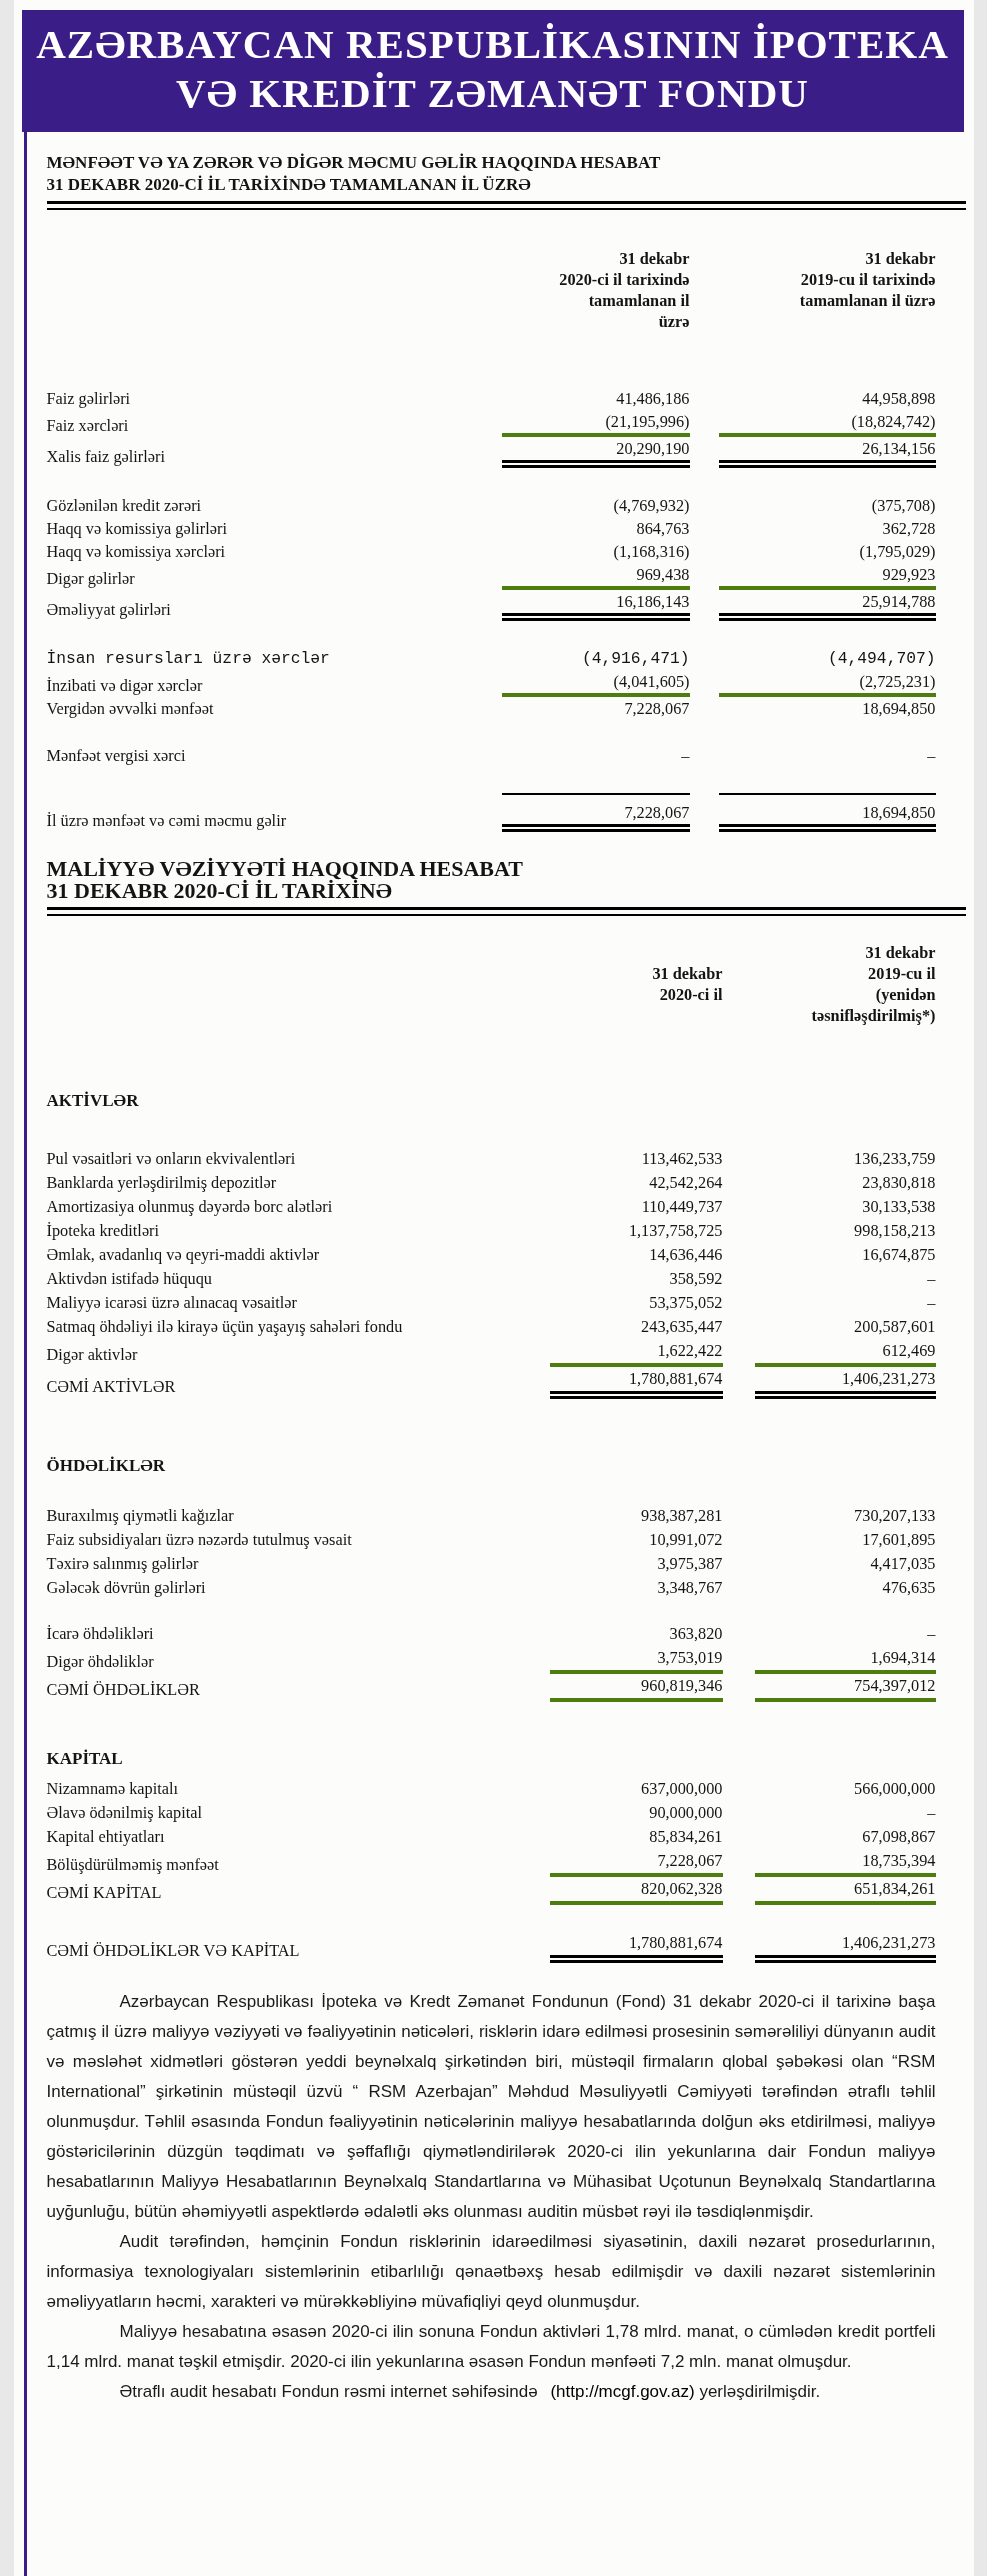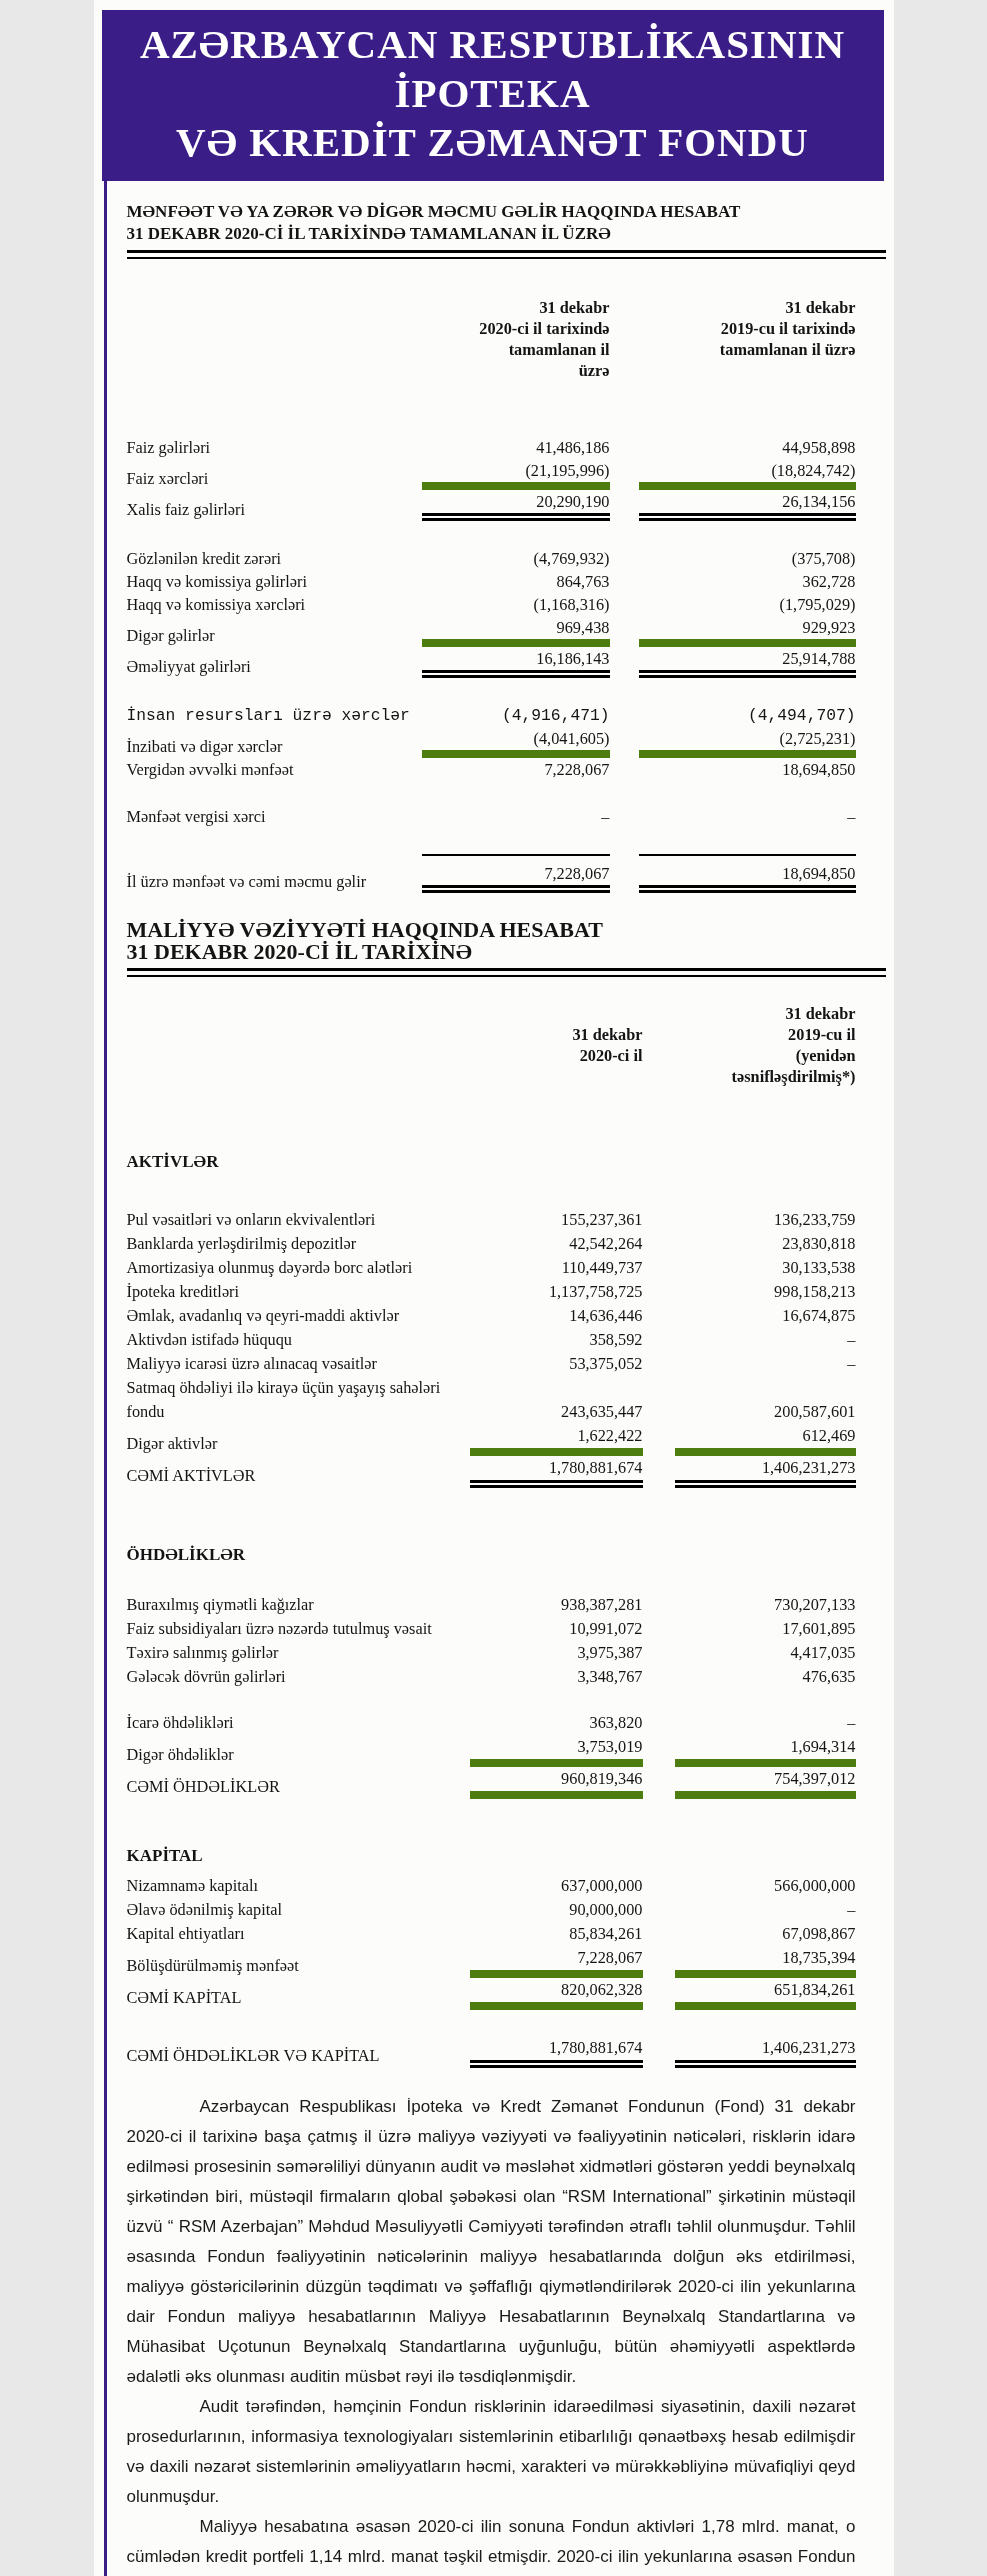--- a/index.html
+++ b/index.html
@@ -1,16 +1,16 @@
 <!DOCTYPE html>
 <html><head>
 <meta charset="utf-8">
 <style>
   html,body{margin:0;padding:0;background:#e8e8e8;}
-  .page{position:relative;width:800px;height:2576px;margin:0 auto;background:#fcfcfb;
+  .page{position:relative;width:960px;height:2576px;margin:0 auto;background:#fcfcfb;
         font-family:"Liberation Serif",serif;color:#141414;overflow:hidden;}
   .banner{margin:10px 10px 0 8px;background:#3b1d87;color:#fff;text-align:center;
           font-weight:bold;font-size:41px;line-height:49px;letter-spacing:1px;
           padding:10px 0 14px;}
   .left-rule{position:absolute;left:10px;top:130px;bottom:0;width:3px;background:#3b1d87;}
   .content{padding:0 38px 0 33px;}
   .stitle{margin-top:20px;font-weight:bold;font-size:17px;line-height:22px;}
   .stitle2{margin-top:26px;font-weight:bold;font-size:22px;line-height:22px;}
   .hrule{margin-top:5px;margin-right:-30px;height:4px;border-top:3px solid #000;border-bottom:2px solid #000;}
   .trow{display:flex;align-items:flex-end;}
@@ -28,21 +28,21 @@
   .t2 .thead{margin-top:26px;}
   .t2 .c1.colhead{padding-top:21px;}
   .sechead{font-weight:bold;font-size:17px;line-height:24px;}
   .sec-aktivler{margin-top:63px;}
   .rows-aktivler{margin-top:34px;}
   .sec-ohdelikler{margin-top:55px;}
   .rows-ohdelikler{margin-top:26px;}
   .sec-kapital{margin-top:45px;}
   .rows-kapital{margin-top:6px;}
   .bold{font-weight:normal;}
-  .u-single{border-bottom:8px solid #4d7c0f;}
+  .u-single{border-bottom:4px solid #4d7c0f;}
   .u-double{border-bottom:8px double #000;}
   .u-top{border-top:2px solid #000;margin-top:6px;padding-top:6px;}
   .paras{margin-top:24px;font-family:"Liberation Sans",sans-serif;font-size:17px;
          line-height:30px;text-align:justify;color:#1a1a1a;}
   .paras p{margin:0;text-indent:73px;}
   .link{color:#000000;cursor:pointer;margin-left:8px;}
 </style>
 </head>
 <body>
 
@@ -157,21 +157,21 @@
         <div class="c2 colhead">31 dekabr
 2019-cu il
 (yenidən
 təsnifləşdirilmiş*)</div>
       </div>
 
       <div class="sechead sec-aktivler">AKTİVLƏR</div>
       <div class="rows rows-aktivler">
           <div class="trow">
             <div class="lbl">Pul vəsaitləri və onların ekvivalentləri</div>
-            <div class="c1 num">155,237,361</div>
+            <div class="c1 num">113,462,533</div>
             <div class="c2 num">136,233,759</div>
           </div>
           <div class="trow">
             <div class="lbl">Banklarda yerləşdirilmiş depozitlər</div>
             <div class="c1 num">42,542,264</div>
             <div class="c2 num">23,830,818</div>
           </div>
           <div class="trow">
             <div class="lbl">Amortizasiya olunmuş dəyərdə borc alətləri</div>
             <div class="c1 num">110,449,737</div>

